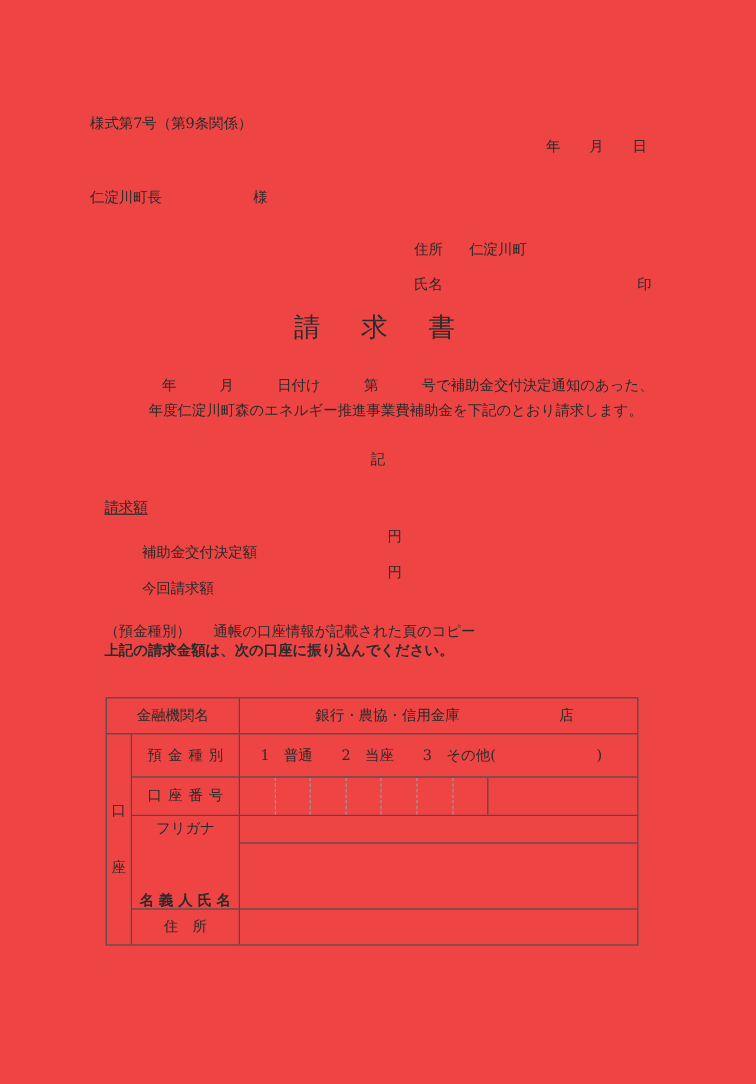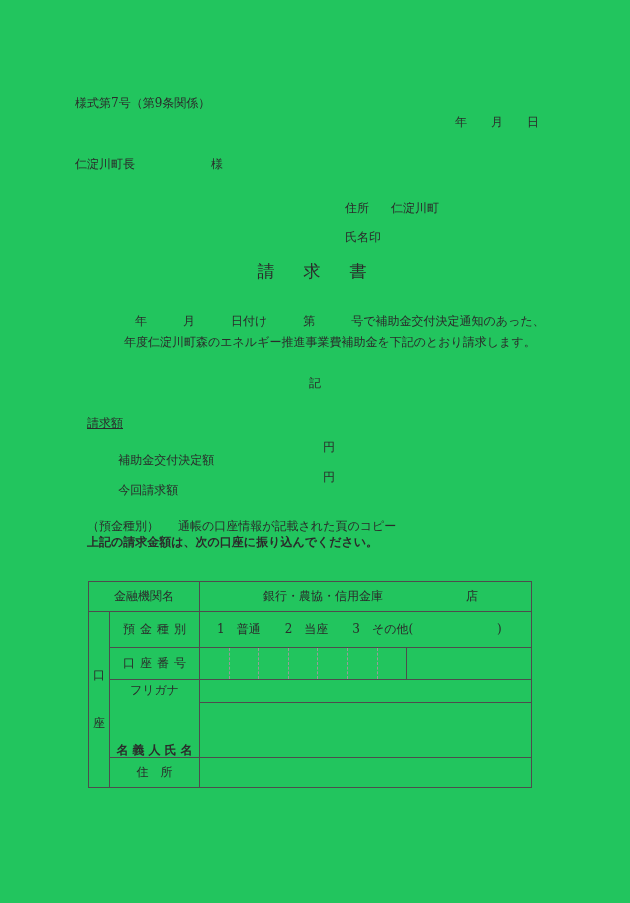--- a/index.html
+++ b/index.html
@@ -1,35 +1,35 @@
 <!DOCTYPE html>
 <html><head>
 <meta charset="utf-8">
 <style>
   html,body{margin:0;padding:0;background:#e8e8e8;}
   .page{
     position:relative;
     width:630px;height:903px;
     margin:0 auto;
-    background:#22c55e;
+    background:#ef4444;
     font-family:"DejaVu Serif","Liberation Serif",serif;
     color:#2b2b2b;
     font-size:12px;
     line-height:1.1;
     overflow:hidden;
   }
   .abs{position:absolute;white-space:pre;}
 
   .form-number{left:75px;top:97px;}
   .date-line{left:455px;top:116px;}
   .addressee-line{left:75px;top:158px;display:flex;}
   .addressee-line .honorific{margin-left:76px;}
   .address-line{left:345px;top:202px;display:flex;gap:22px;}
-  .name-line{left:345px;top:231px;width:198px;display:flex;}
-  .doc-title{left:0;top:262px;width:630px;text-align:center;font-size:17px;letter-spacing:6px;}
+  .name-line{left:345px;top:231px;width:198px;display:flex;justify-content:space-between;}
+  .doc-title{left:0;top:262px;width:630px;text-align:center;font-size:22px;letter-spacing:6px;}
   .intro1{left:135px;top:315px;}
   .intro2{left:124px;top:336px;}
   .record-marker{left:0;top:377px;width:630px;text-align:center;}
   .claim-heading{left:87px;top:417px;text-decoration:underline;}
   .claim-row{left:103px;top:441px;width:240px;}
   .claim-row.second{top:471px;}
   .claim-row .unit{position:absolute;left:220px;top:0;}
   .attachment-line{left:87px;top:520px;display:flex;gap:19px;}
   .transfer-note{left:87px;top:536px;font-weight:bold;}
 

